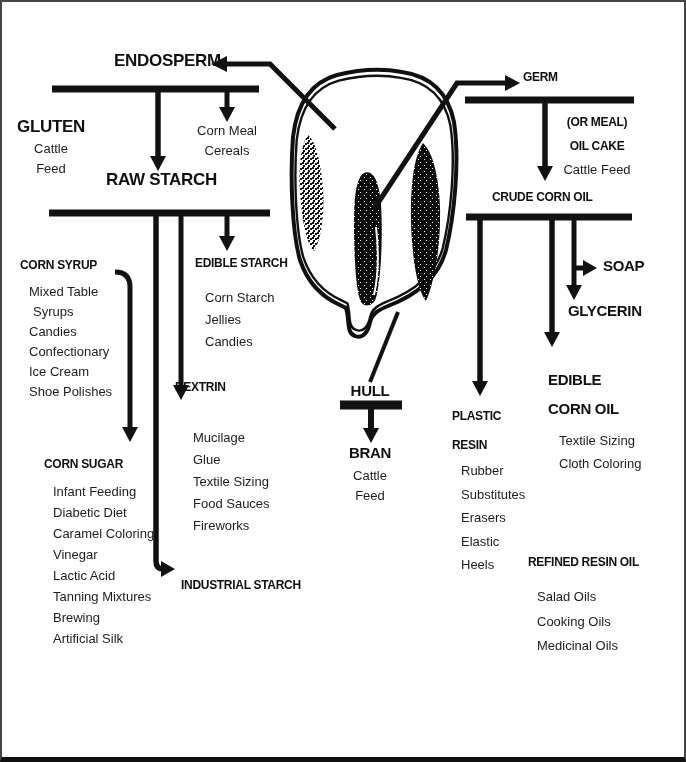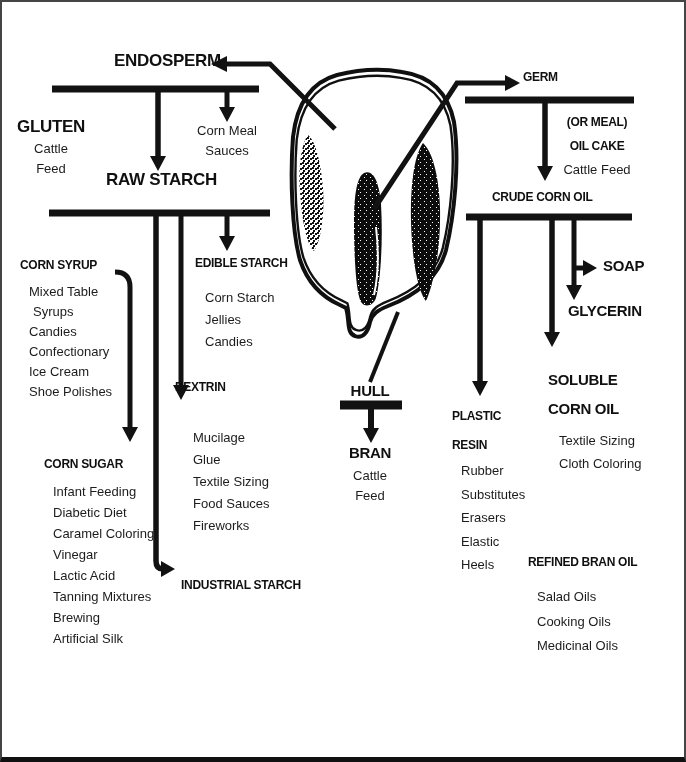--- a/index.html
+++ b/index.html
@@ -141,21 +141,21 @@
   <div class="lbl hdr hdr-lg" style="left:112px;top:49px">ENDOSPERM</div>
 
   <div class="lbl hdr hdr-lg" style="left:15px;top:115px">GLUTEN</div>
   <div class="items ctr" style="left:10px;top:137px;width:78px">
     <div>Cattle</div>
     <div>Feed</div>
   </div>
 
   <div class="items ctr" style="left:188px;top:119px;width:74px">
     <div>Corn Meal</div>
-    <div>Sauces</div>
+    <div>Cereals</div>
   </div>
 
   <div class="lbl hdr hdr-lg" style="left:104px;top:168px">RAW STARCH</div>
 
   <div class="lbl hdr" style="left:18px;top:256px">CORN SYRUP</div>
   <div class="items" style="left:27px;top:280px">
     <div>Mixed Table</div>
     <div style="margin-left:4px">Syrups</div>
     <div>Candies</div>
     <div>Confectionary</div>
@@ -209,41 +209,41 @@
   <div class="items ctr" style="left:549px;top:158px;width:92px">
     <div>Cattle Feed</div>
   </div>
 
   <div class="lbl hdr" style="left:490px;top:188px">CRUDE CORN OIL</div>
 
   <div class="lbl hdr hdr-sm" style="left:601px;top:255px">SOAP</div>
   <div class="lbl hdr hdr-sm" style="left:566px;top:300px">GLYCERIN</div>
 
   <div class="lbl hdr hdr-sm multiline" style="left:546px;top:363px">
-    <div>SOLUBLE</div>
+    <div>EDIBLE</div>
     <div>CORN OIL</div>
   </div>
   <div class="items" style="left:557px;top:427px;line-height:23px">
     <div>Textile Sizing</div>
     <div>Cloth Coloring</div>
   </div>
 
   <div class="lbl hdr multiline" style="left:450px;top:400px">
     <div>PLASTIC</div>
     <div>RESIN</div>
   </div>
   <div class="items" style="left:459px;top:457px;line-height:23.5px">
     <div>Rubber</div>
     <div>Substitutes</div>
     <div>Erasers</div>
     <div>Elastic</div>
     <div>Heels</div>
   </div>
 
-  <div class="lbl hdr" style="left:526px;top:553px">REFINED BRAN OIL</div>
+  <div class="lbl hdr" style="left:526px;top:553px">REFINED RESIN OIL</div>
   <div class="items" style="left:535px;top:583px;line-height:24.5px">
     <div>Salad Oils</div>
     <div>Cooking Oils</div>
     <div>Medicinal Oils</div>
   </div>
 
  </div>
 </div>
 
 </body></html>

